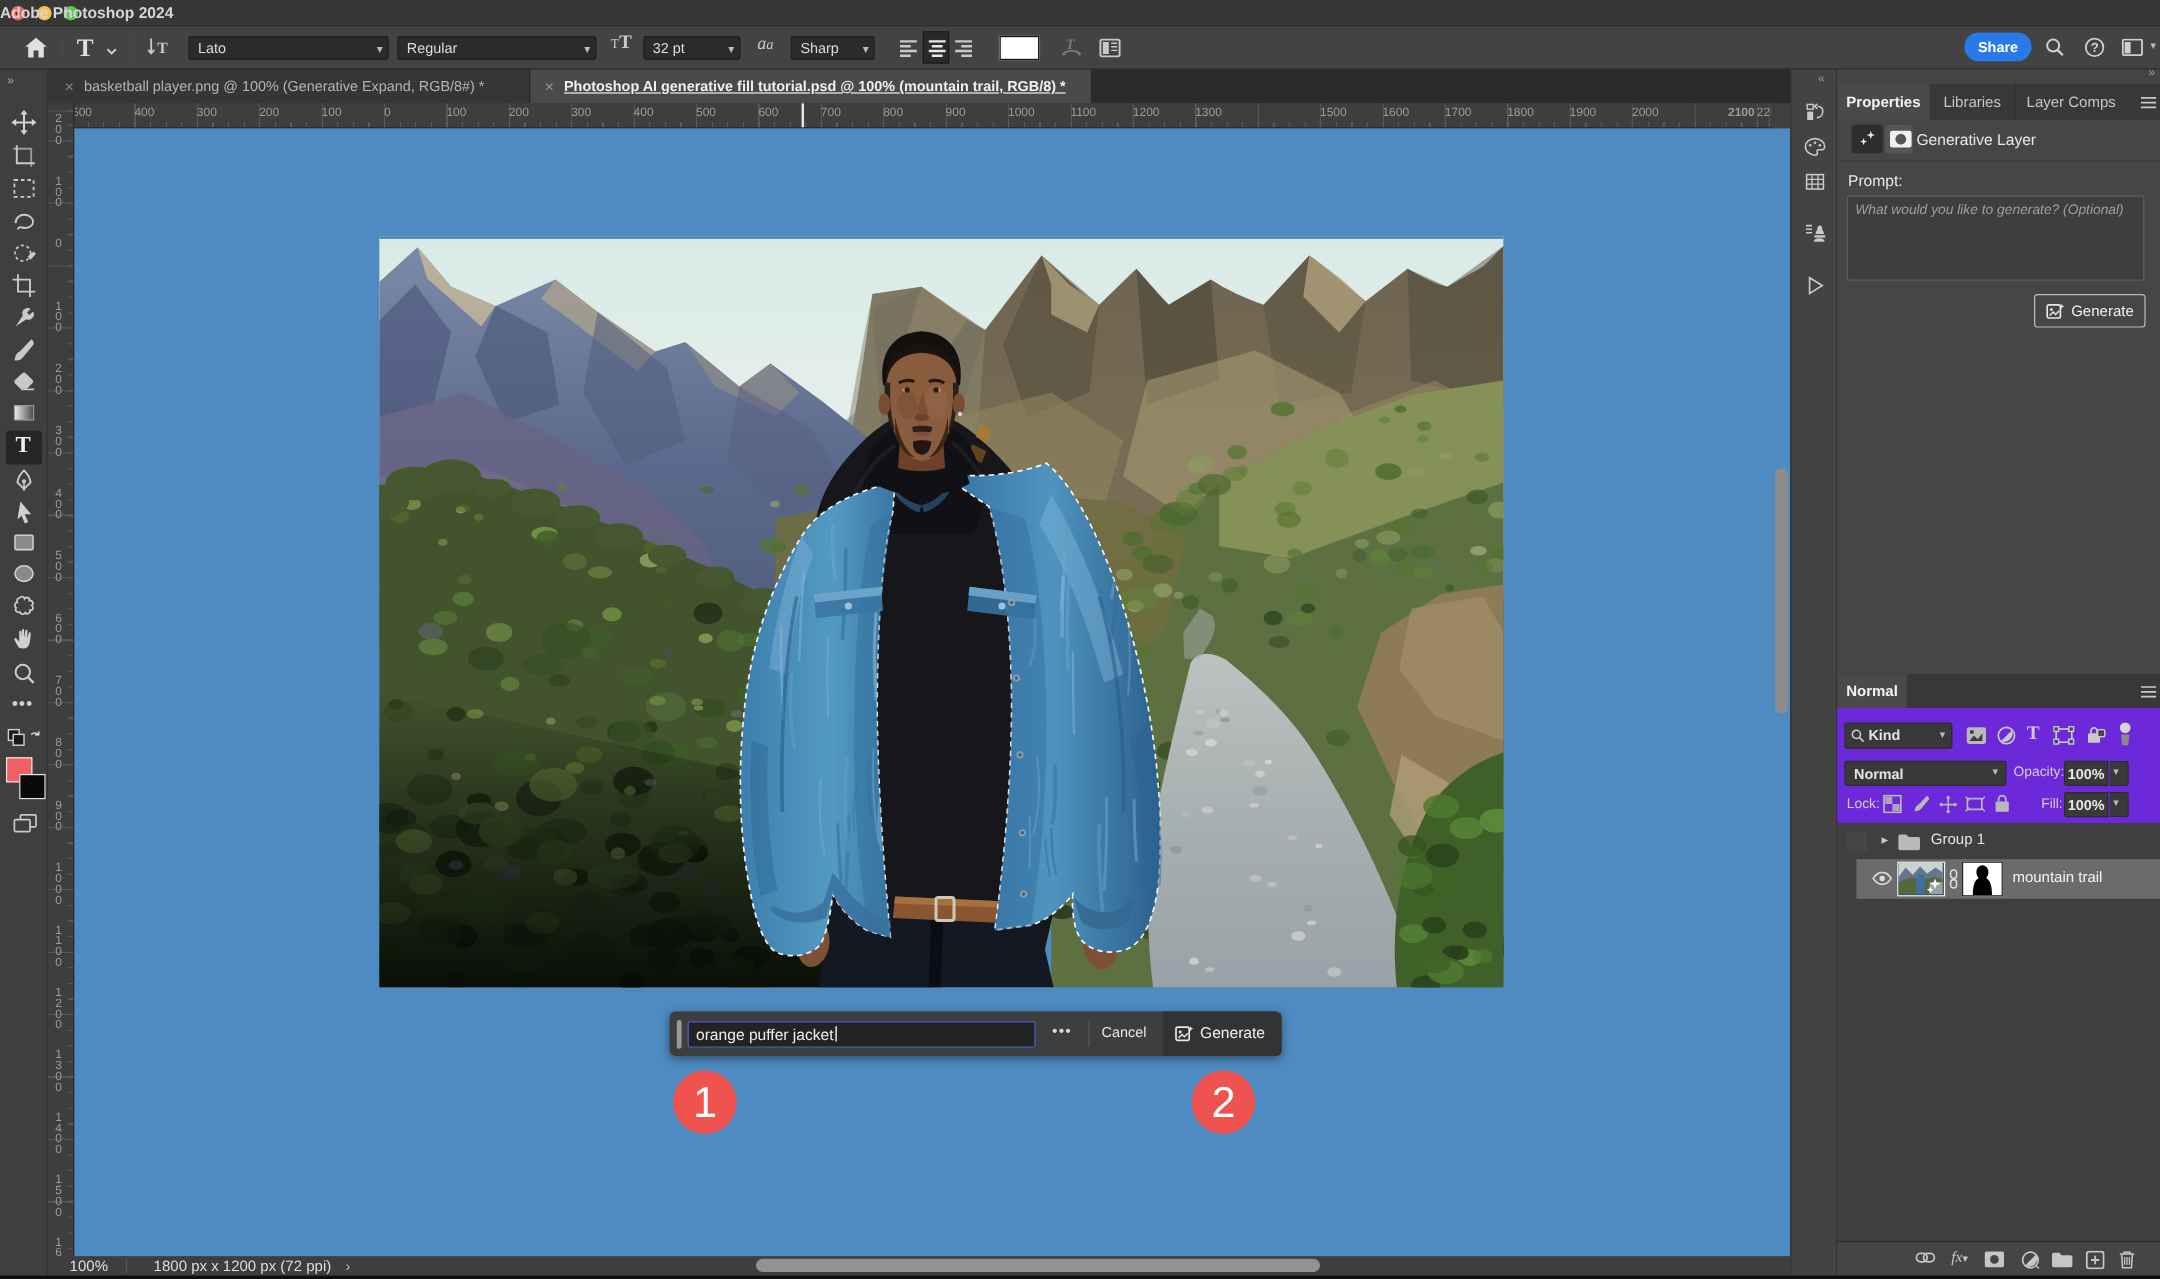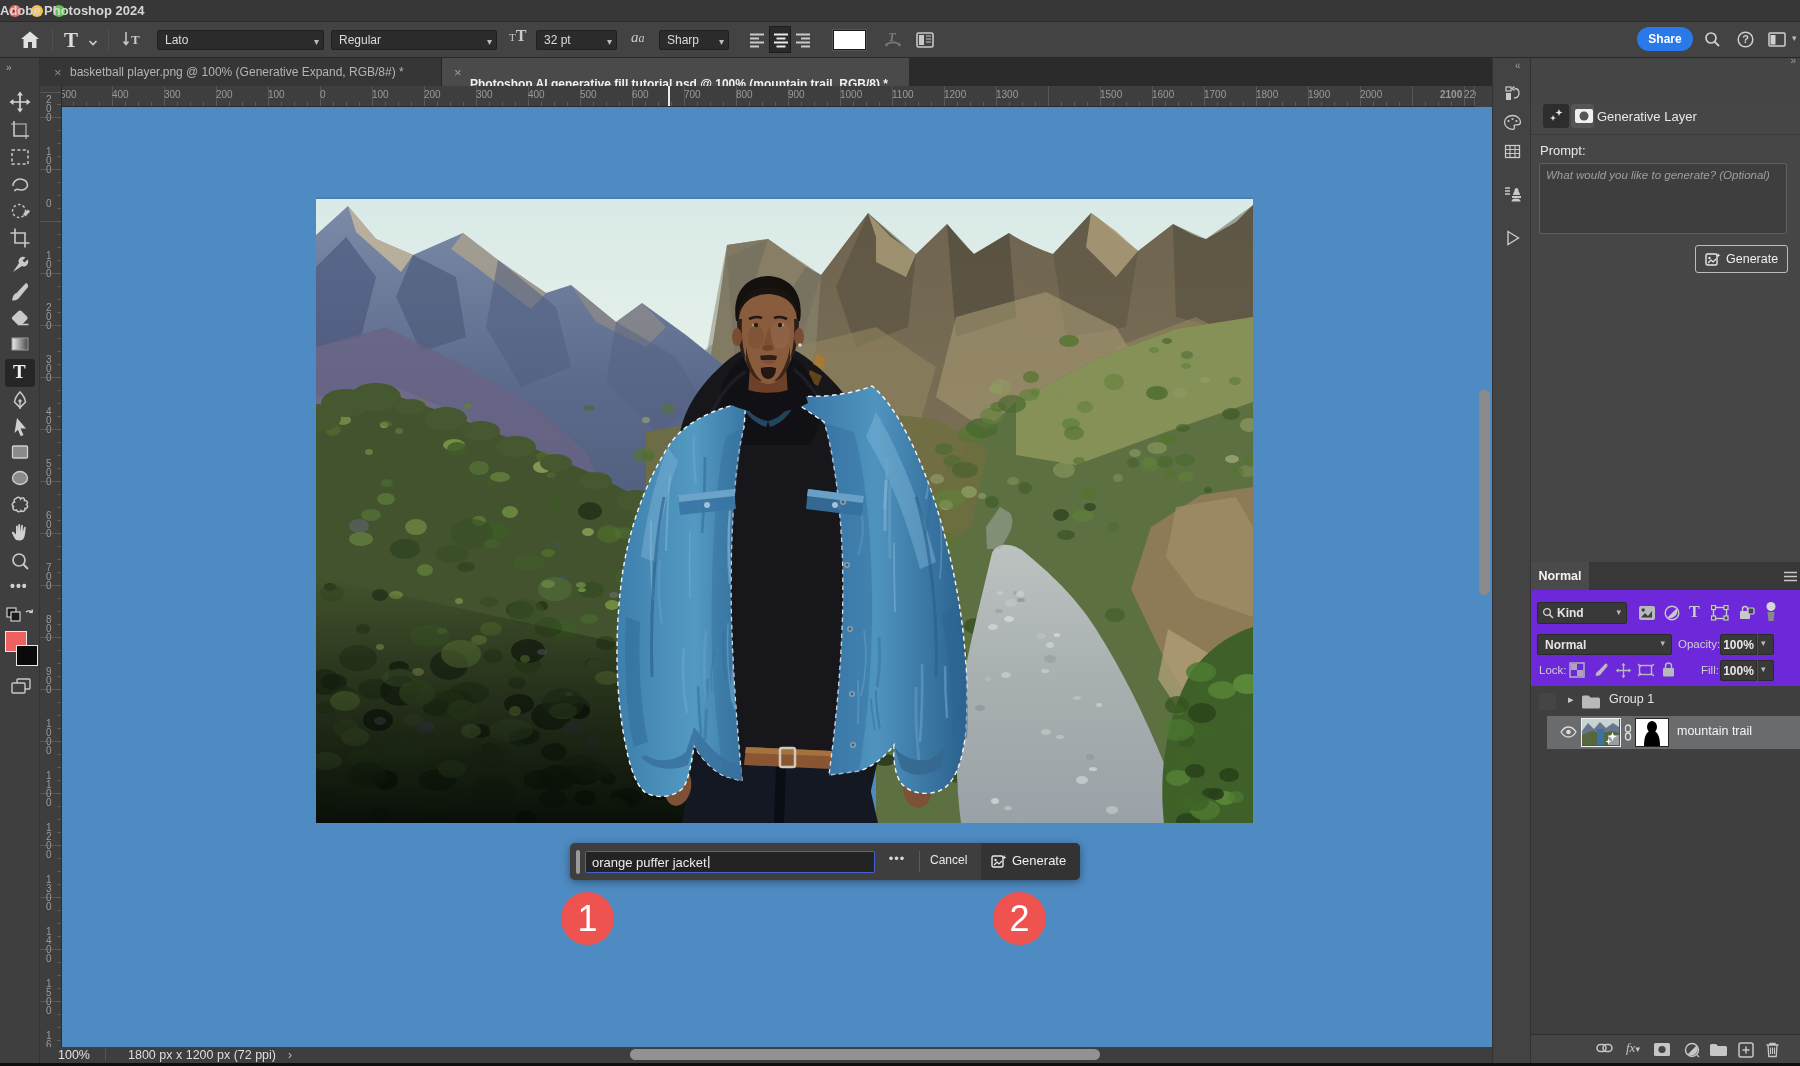--- a/index.html
+++ b/index.html
@@ -31,21 +31,21 @@
 #hruler { position:absolute; left:62px; top:86px; width:1414px; height:21px; background:#3e3e3e; border-bottom:1px solid #2a2a2a; overflow:hidden; }
 #vruler { position:absolute; left:40px; top:86px; width:22px; height:961px; background:#3e3e3e; border-right:1px solid #2a2a2a; overflow:hidden; }
 #rcorner { position:absolute; left:40px; top:86px; width:22px; height:21px; background:#3e3e3e; }
 .rnum { position:absolute; color:#9b9b9b; font-size:10px; }
 
 
 #canvas { position:absolute; left:62px; top:107px; width:1430px; height:940px; background:#4e8bc2; overflow:hidden; }
 #photo { position:absolute; left:254px; top:90px; width:937px; height:626px; }
 
 
-#pbar { position:absolute; left:496px; top:736px; width:510px; height:37px; background:#3e3e3e; border-radius:5px; box-shadow:0 2px 8px rgba(0,0,0,.4);margin-left:12px; }
+#pbar { position:absolute; left:496px; top:736px; width:510px; height:37px; background:#3e3e3e; border-radius:5px; box-shadow:0 2px 8px rgba(0,0,0,.4); }
 .badge { position:absolute; width:53px; height:53px; border-radius:50%; background:#ef5350; color:#fff; font-size:36px; text-align:center; line-height:53px; }
 
 
 #dock { position:absolute; left:1492px; top:58px; width:38px; height:1005px; background:#434343; border-left:1px solid #333; }
 #props { position:absolute; left:1530px; top:58px; width:270px; height:504px; background:#454545; border-left:1px solid #333; }
 #layers { position:absolute; left:1530px; top:562px; width:270px; height:501px; background:#454545; border-left:1px solid #333; }
 
 
 #statusbar { position:absolute; left:40px; top:1047px; width:1452px; height:16px; background:#3e3e3e; color:#cfcfcf; }
 #bottomstrip { position:absolute; left:0; top:1063px; width:1800px; height:3px; background:#0d0f0d; }
@@ -229,21 +229,21 @@
         <rect x="2" y="7" width="13" height="10" rx="1" fill="#3f3f3f" stroke="#c9c9c9" stroke-width="1.4"></rect>
       </svg>
   </div>
   <div id="tabbar">
     <div class="tab" style="left:0px; width:402px; background:#363636; border-right:1px solid #252525; color:#b4b4b4;">
       <span style="position:absolute; left:14px; top:7px; color:#8a8a8a; font-size:13px;">×</span>
       <span style="position:absolute; left:30px; top:7px; white-space:nowrap;">basketball player.png @ 100% (Generative Expand, RGB/8#) *</span>
     </div>
     <div class="tab" style="left:402px; width:467px; background:#4a4a4a; color:#f0f0f0; font-weight:bold;">
       <span style="position:absolute; left:12px; top:7px; color:#9a9a9a; font-weight:normal; font-size:13px;">×</span>
-      <span style="position:absolute; left:28px; top:19px; white-space:nowrap;">Photoshop AI generative fill tutorial.psd @ 100% (mountain trail, RGB/8) *</span>
+      <span style="position:absolute; left:28px; top:7px; white-space:nowrap;text-decoration:underline;">Photoshop AI generative fill tutorial.psd @ 100% (mountain trail, RGB/8) *</span>
     </div>
   </div>
   <div id="rcorner"></div>
   <div id="hruler">
     <div class="abs" style="left:0; bottom:0; width:1414px; height:4px; background:repeating-linear-gradient(90deg, #5c5c5c 0 1px, transparent 1px 13px); background-position:-2px 0;"></div>
     <div class="abs" style="left:0; top:0; width:1414px; height:21px; background:repeating-linear-gradient(90deg, #5c5c5c 0 1px, transparent 1px 52px); background-position:-2px 0; opacity:.8;"></div>
     <div class="rnum" style="left:-2px; top:3px;">500</div>
     <div class="rnum" style="left:50px; top:3px;">400</div>
     <div class="rnum" style="left:102px; top:3px;">300</div>
     <div class="rnum" style="left:154px; top:3px;">200</div>
@@ -1000,20 +1000,28 @@
         <path d="M8.5 16.5 c0-2 1.5-3 4.5-3 s4.5 1 4.5 3 Z" fill="#c9c9c9"></path>
       </svg>
     <svg class="abs" style="left:12px;top:171px;" width="16" height="18" viewBox="0 0 16 18">
         <path d="M3 2.5 L13.5 9 L3 15.5 Z" fill="none" stroke="#c9c9c9" stroke-width="1.4"></path>
       </svg>
   </div>
   <div id="props">
     <div class="abs" style="left:0; top:0; width:270px; height:12px; background:#454545;">
         <span style="position:absolute; right:5px; top:-3px; color:#9a9a9a; font-size:10px;">»</span>
       </div>
+    <div class="abs" style="left:0; top:12px; width:270px; height:30px; background:#383838;">
+      <div class="abs" style="left:0; top:0; width:77px; height:30px; background:#4a4a4a; color:#f2f2f2; font-size:12.5px; font-weight:bold; text-align:center; line-height:30px;">Properties</div>
+      <div class="abs" style="left:77px; top:0; width:72px; height:30px; color:#c6c6c6; font-size:12.5px; text-align:center; line-height:30px; border-right:1px solid #303030;">Libraries</div>
+      <div class="abs" style="left:149px; top:0; width:92px; height:30px; color:#c6c6c6; font-size:12.5px; text-align:center; line-height:30px;">Layer Comps</div>
+      <svg class="abs" style="left:253px;top:10px;" width="13" height="11" viewBox="0 0 13 11">
+          <path d="M0 1.5 h13 M0 5.5 h13 M0 9.5 h13" stroke="#c9c9c9" stroke-width="1.4"></path>
+        </svg>
+    </div>
     <div class="abs" style="left:0; top:42px; width:270px; height:462px; background:#464646;">
       <div class="abs" style="left:12px; top:4px; width:26px; height:24px; background:#2d2d2d; border-radius:3px;">
         <svg style="position:absolute;left:4px;top:3px;" width="18" height="18" viewBox="0 0 18 18">
             <path d="M12 2 l.9 2.6 2.6.9 -2.6.9 -.9 2.6 -.9-2.6 -2.6-.9 2.6-.9 Z" fill="#ededed"></path>
             <path d="M6 8 l.8 2.2 2.2.8 -2.2.8 -.8 2.2 -.8-2.2 -2.2-.8 2.2-.8 Z" fill="#ededed"></path>
           </svg>
       </div>
       <div class="abs" style="left:40px; top:4px; width:23px; height:24px; background:#555555; border-radius:3px;">
         <svg style="position:absolute;left:3px;top:4px;" width="20" height="16" viewBox="0 0 20 16">
             <rect x="1" y="1" width="18" height="14" rx="2" fill="#f0f0f0"></rect>

